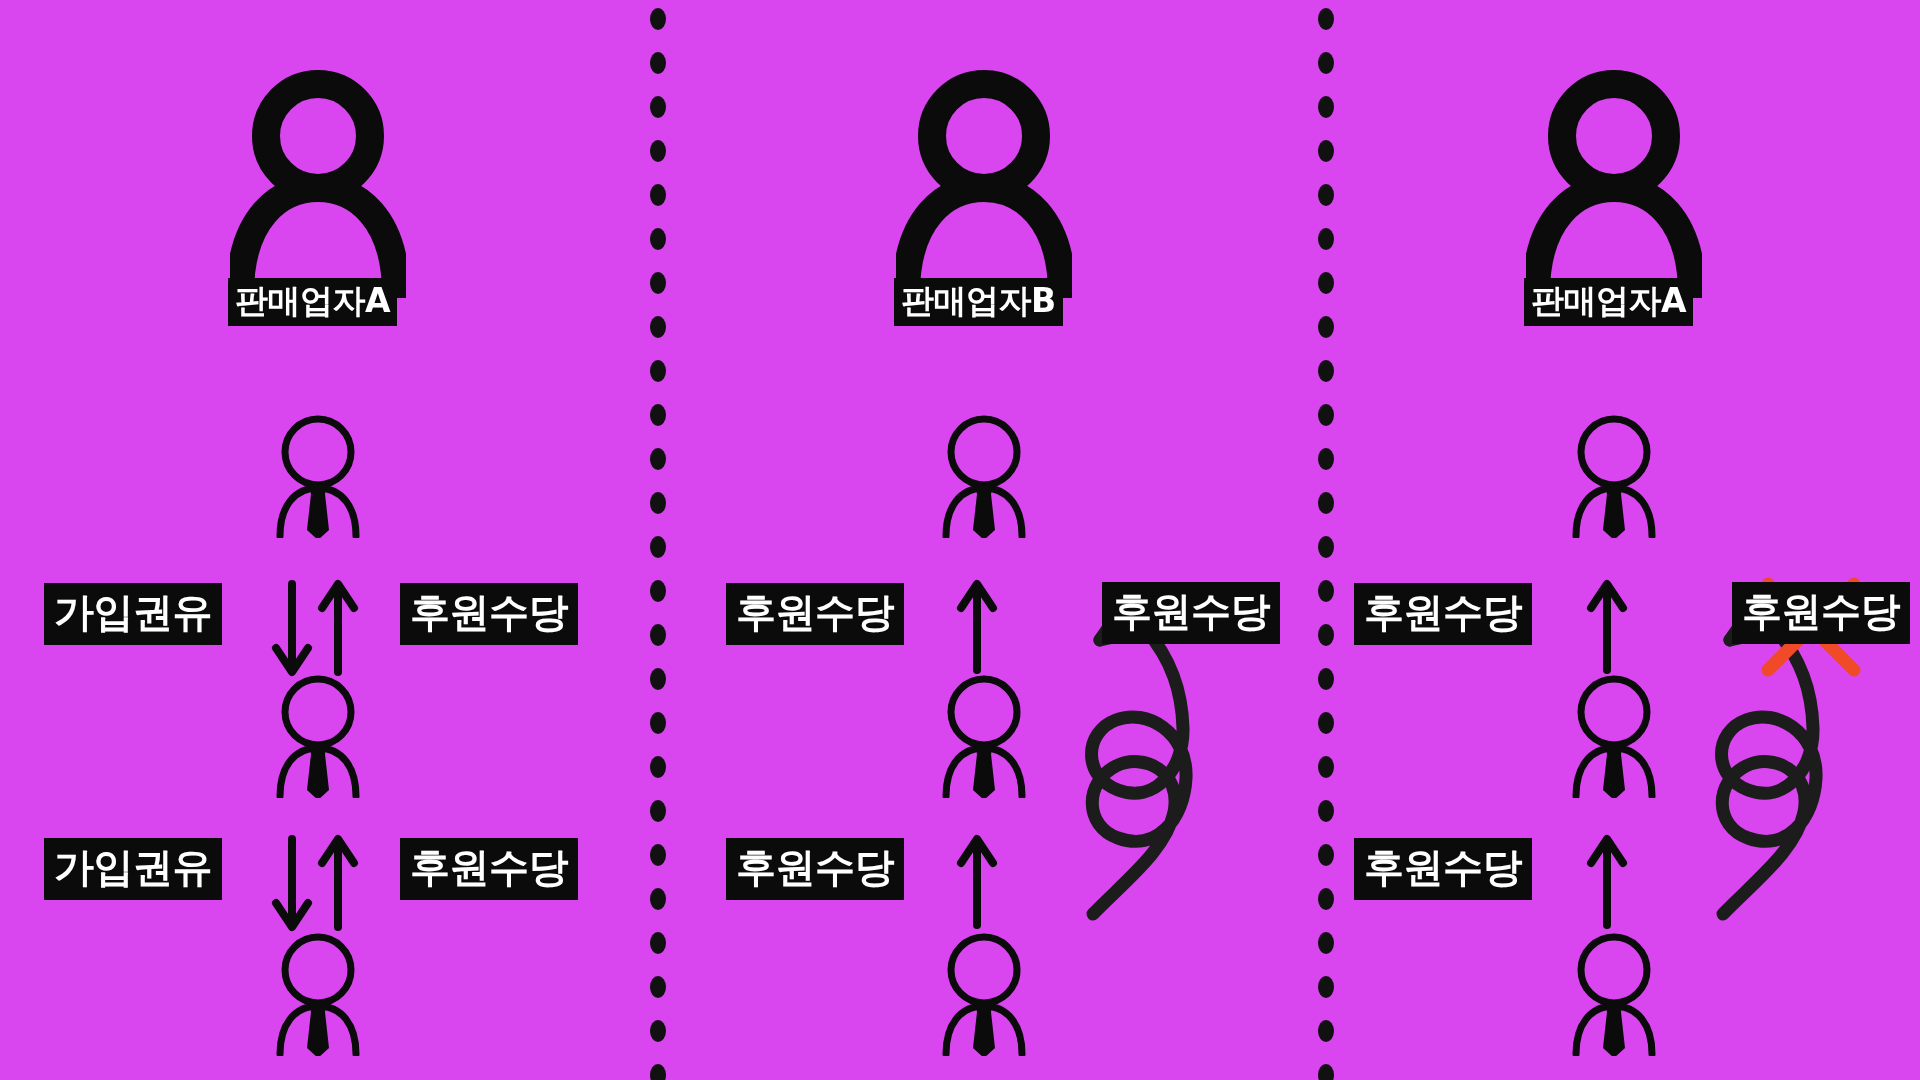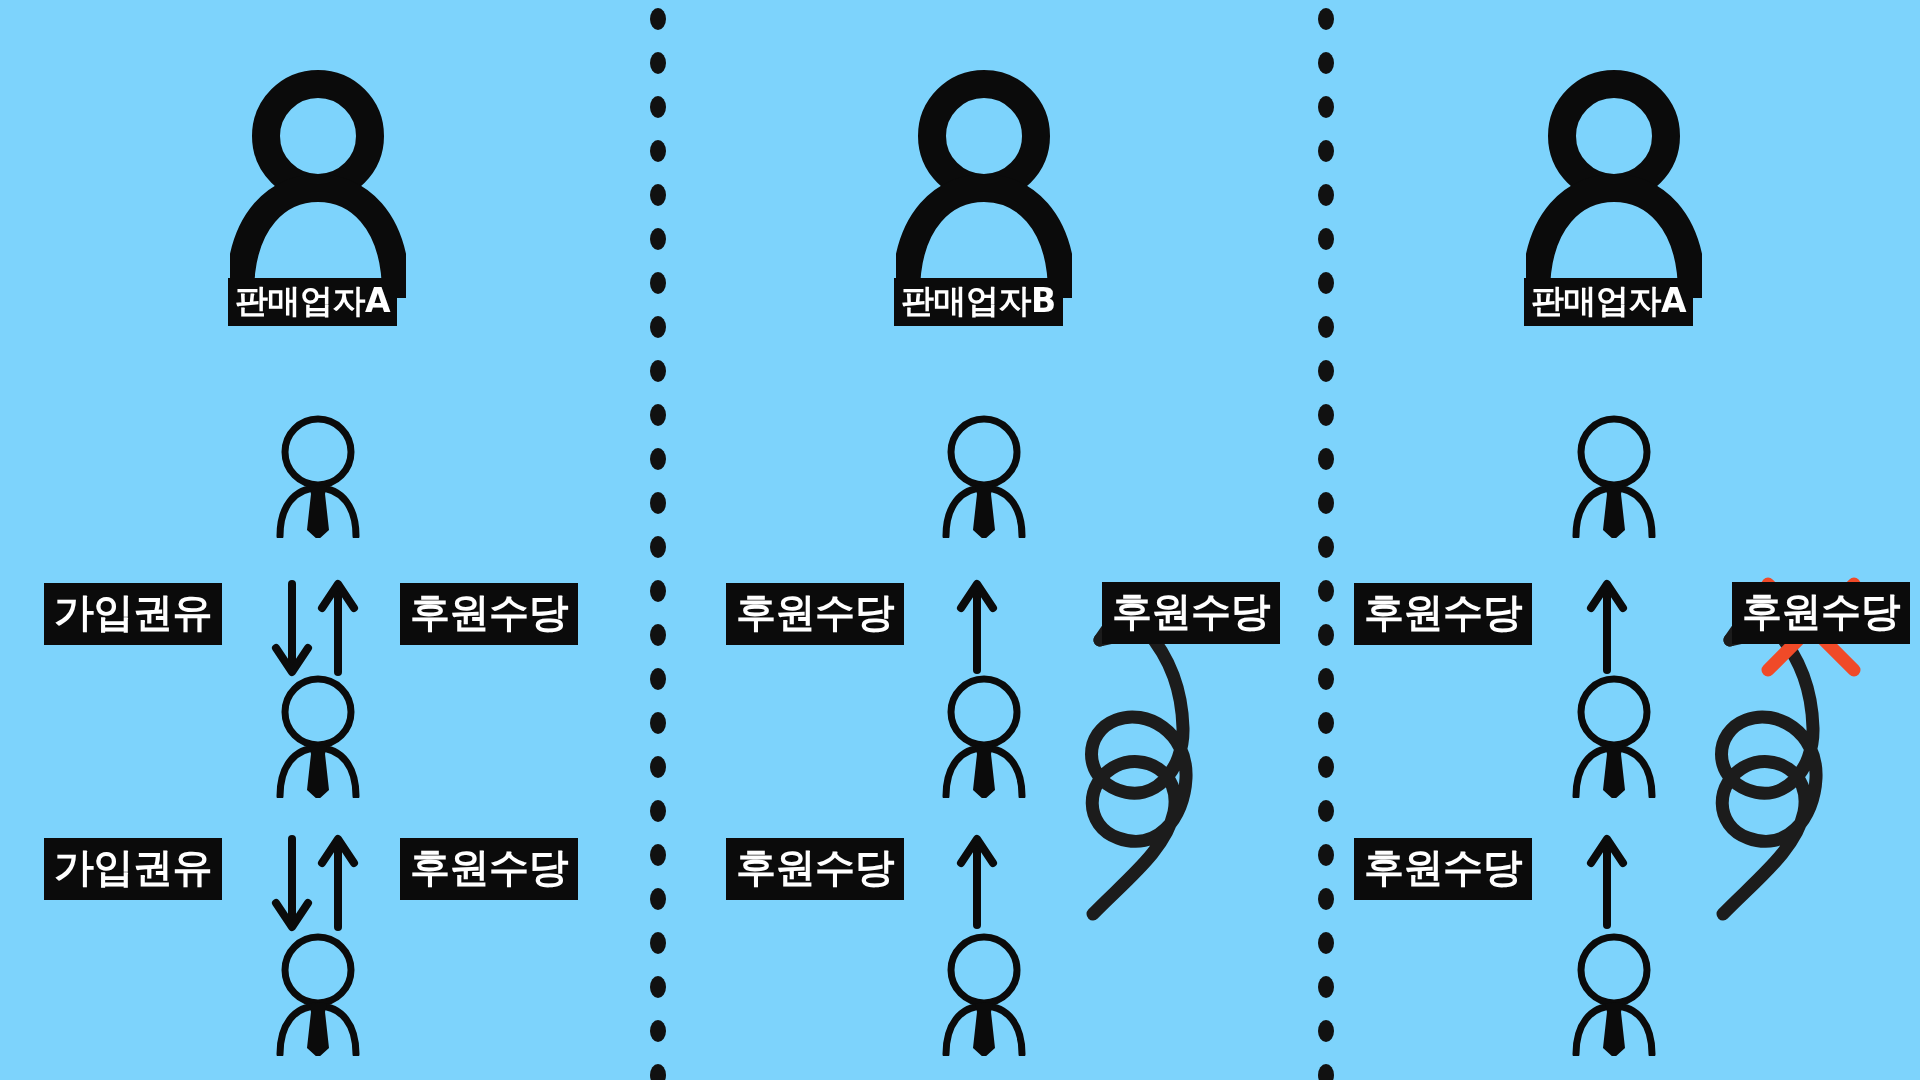--- a/index.html
+++ b/index.html
@@ -8,21 +8,21 @@
     padding: 0;
     background: #ffffff;
   }
   body {
     font-family: "DejaVu Sans", "Liberation Sans", sans-serif;
   }
   #stage {
     position: relative;
     width: 1920px;
     height: 1080px;
-    background: #7dd3fc;
+    background: #d946ef;
     overflow: hidden;
   }
 
   
   .divider {
     position: absolute;
     top: 0;
     width: 16px;
     height: 1080px;
   }

